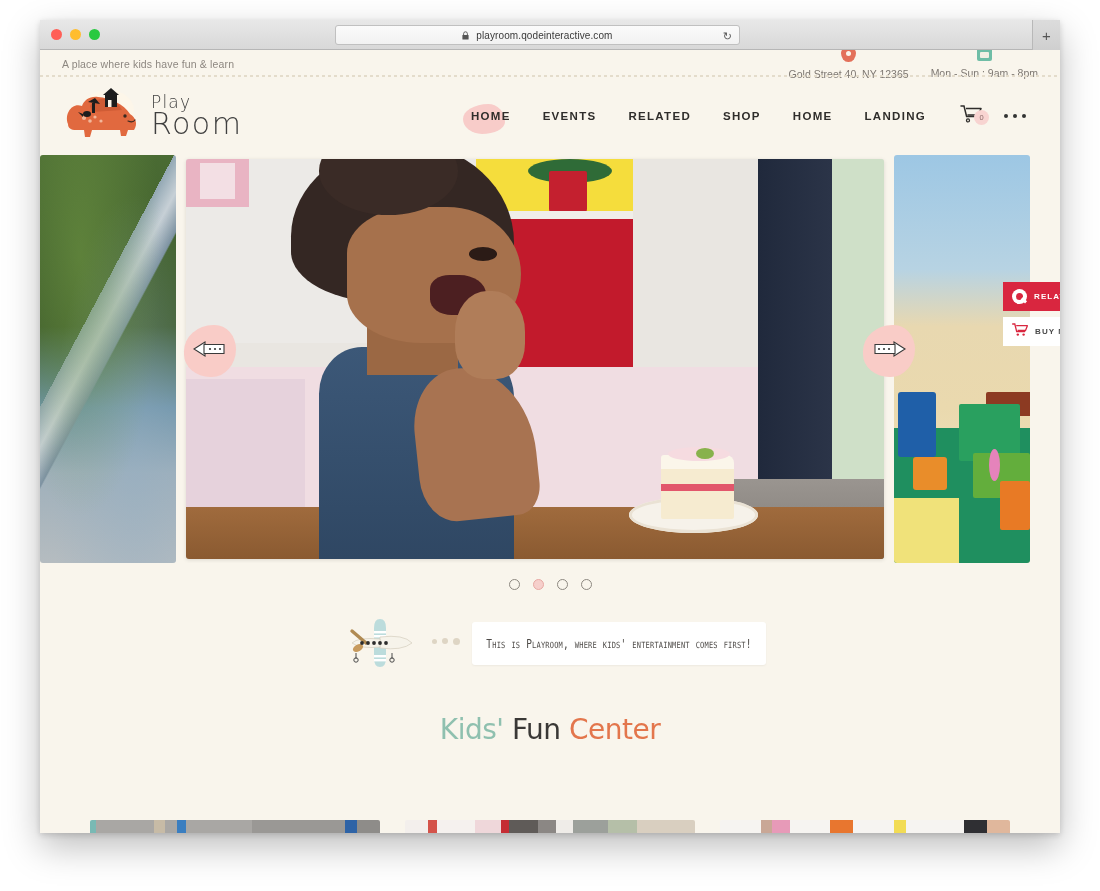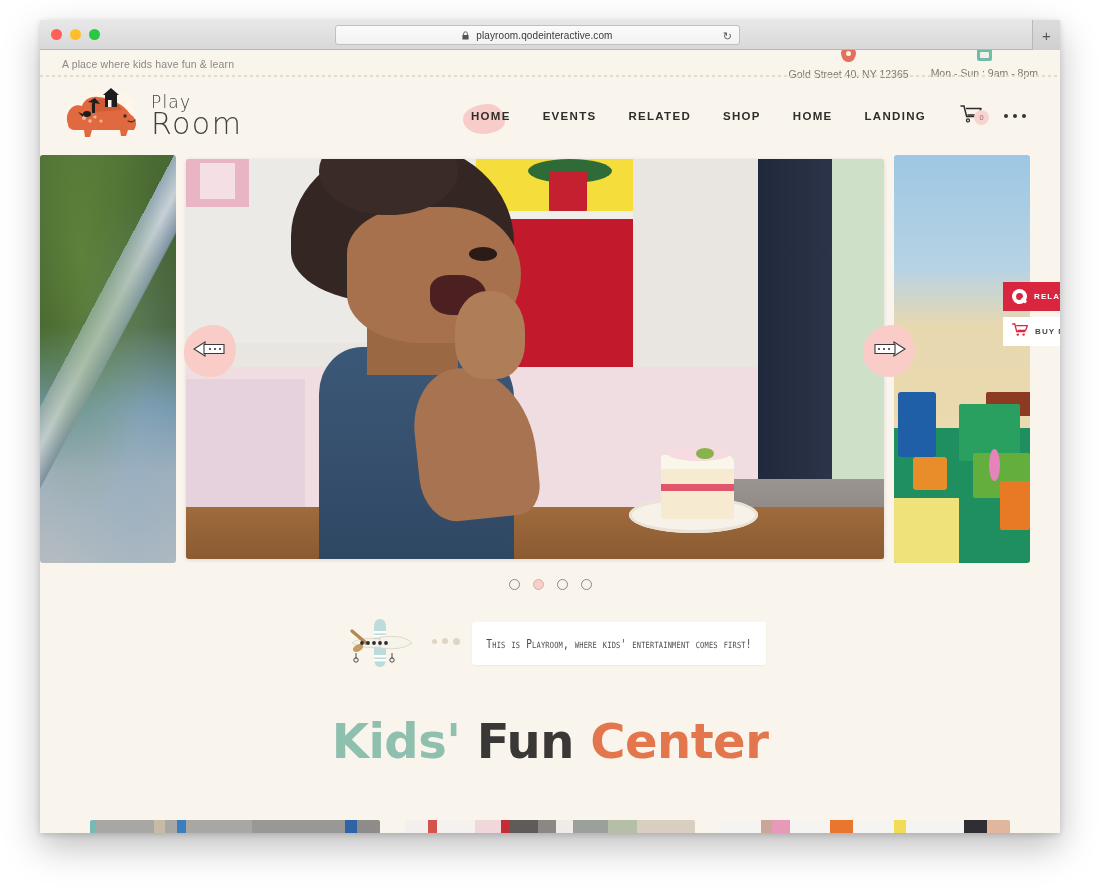--- a/index.html
+++ b/index.html
@@ -556,22 +556,22 @@
     font-size: 17px;
     letter-spacing: 1.6px;
     color: #4a4744;
     font-variant: small-caps;
     transform: scaleY(1.12);
     display: inline-block;
   }
   #welcome-big {
     margin-top: 12px;
     font-family: "DejaVu Sans", sans-serif;
-    font-weight: bold;
-    font-size: 48px;
+    font-weight: normal;
+    font-size: 28px;
     letter-spacing: -0.5px;
   }
   .w-kids   { color: #8fc0af; }
   .w-fun    { color: #3a3836; }
   .w-center { color: #e3764c; }
 
   
   #cards {
     position: absolute;
     left: 0; top: 770px;

